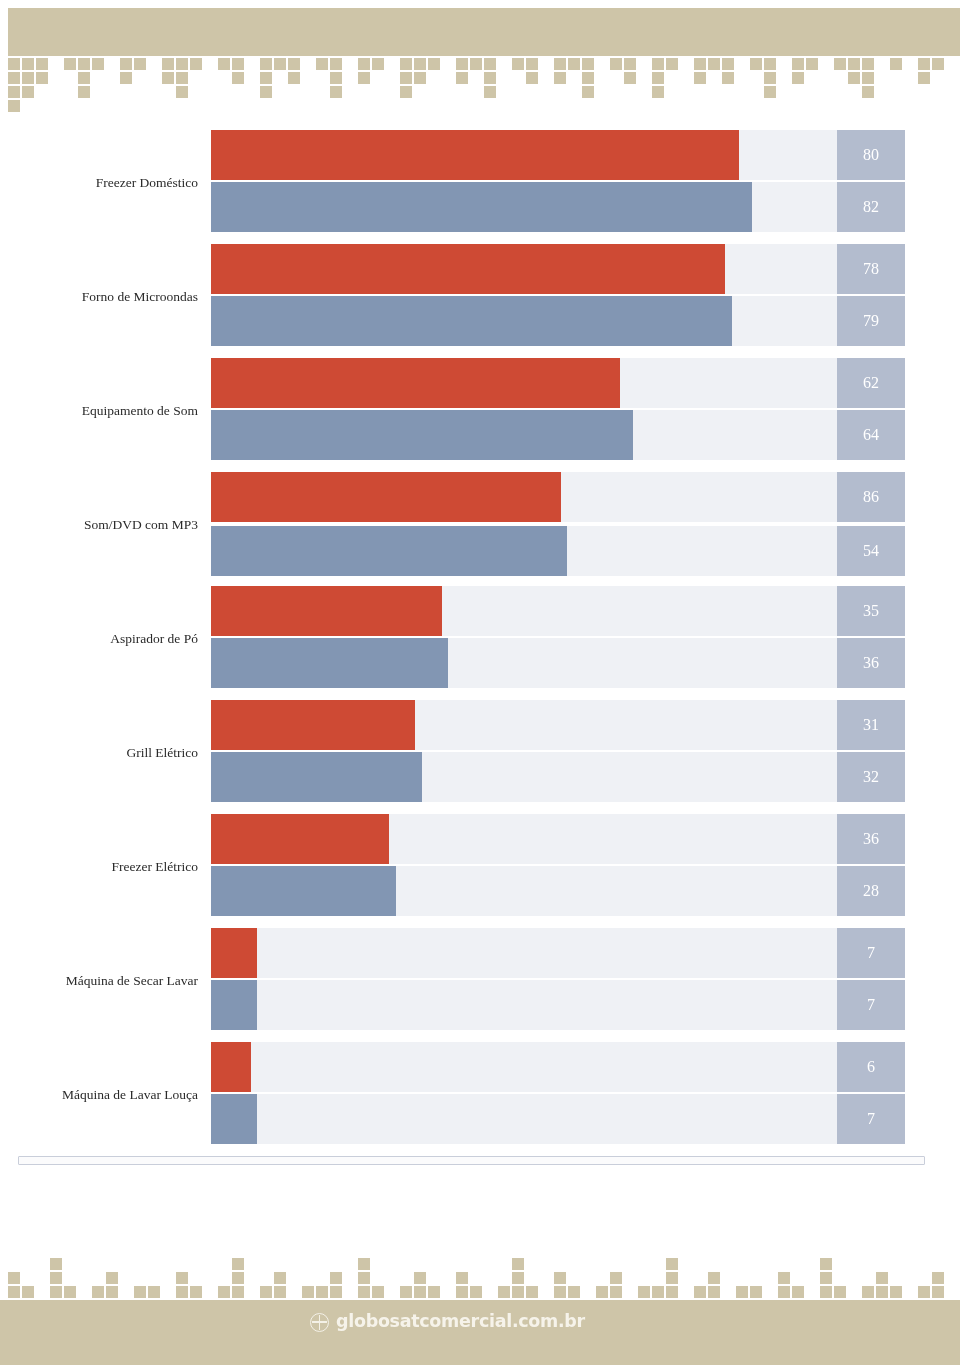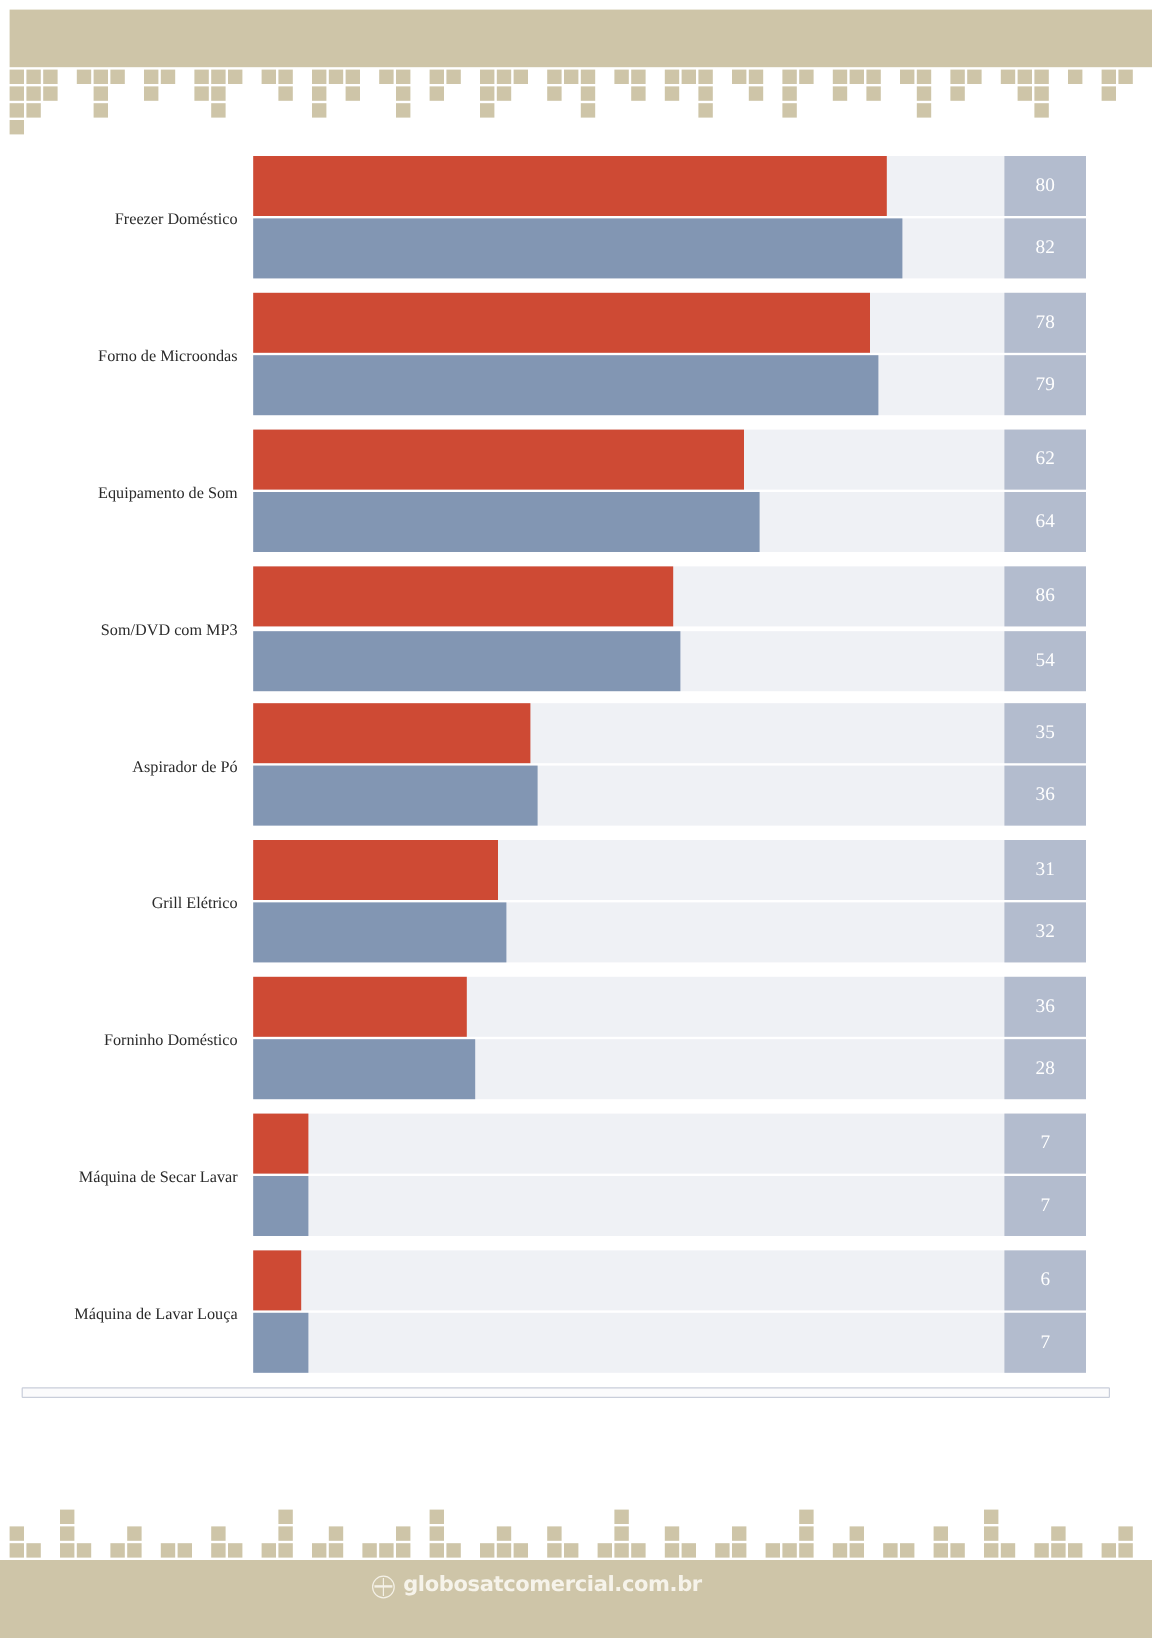--- a/index.html
+++ b/index.html
@@ -320,21 +320,21 @@
             <div class="bar s1" style="width: 204.468px; background: rgb(206, 74, 52);"></div>
             <div class="valuebox">31</div>
           </div>
           <div class="bar-row" style="position: absolute; top: 54px;">
             <div class="track"></div>
             <div class="bar s2" style="width: 211.064px; background: rgb(130, 150, 179);"></div>
             <div class="valuebox">32</div>
           </div>
         </div>
         <div class="row-group" style="height: 114px;">
-          <div class="cat-label" style="top: 48px;">Forninho Doméstico</div>
+          <div class="cat-label" style="top: 48px;">Freezer Elétrico</div>
           <div class="bar-row" style="position: absolute; top: 2px;">
             <div class="track"></div>
             <div class="bar s1" style="width: 178.085px; background: rgb(206, 74, 52);"></div>
             <div class="valuebox">36</div>
           </div>
           <div class="bar-row" style="position: absolute; top: 54px;">
             <div class="track"></div>
             <div class="bar s2" style="width: 184.681px; background: rgb(130, 150, 179);"></div>
             <div class="valuebox">28</div>
           </div>

